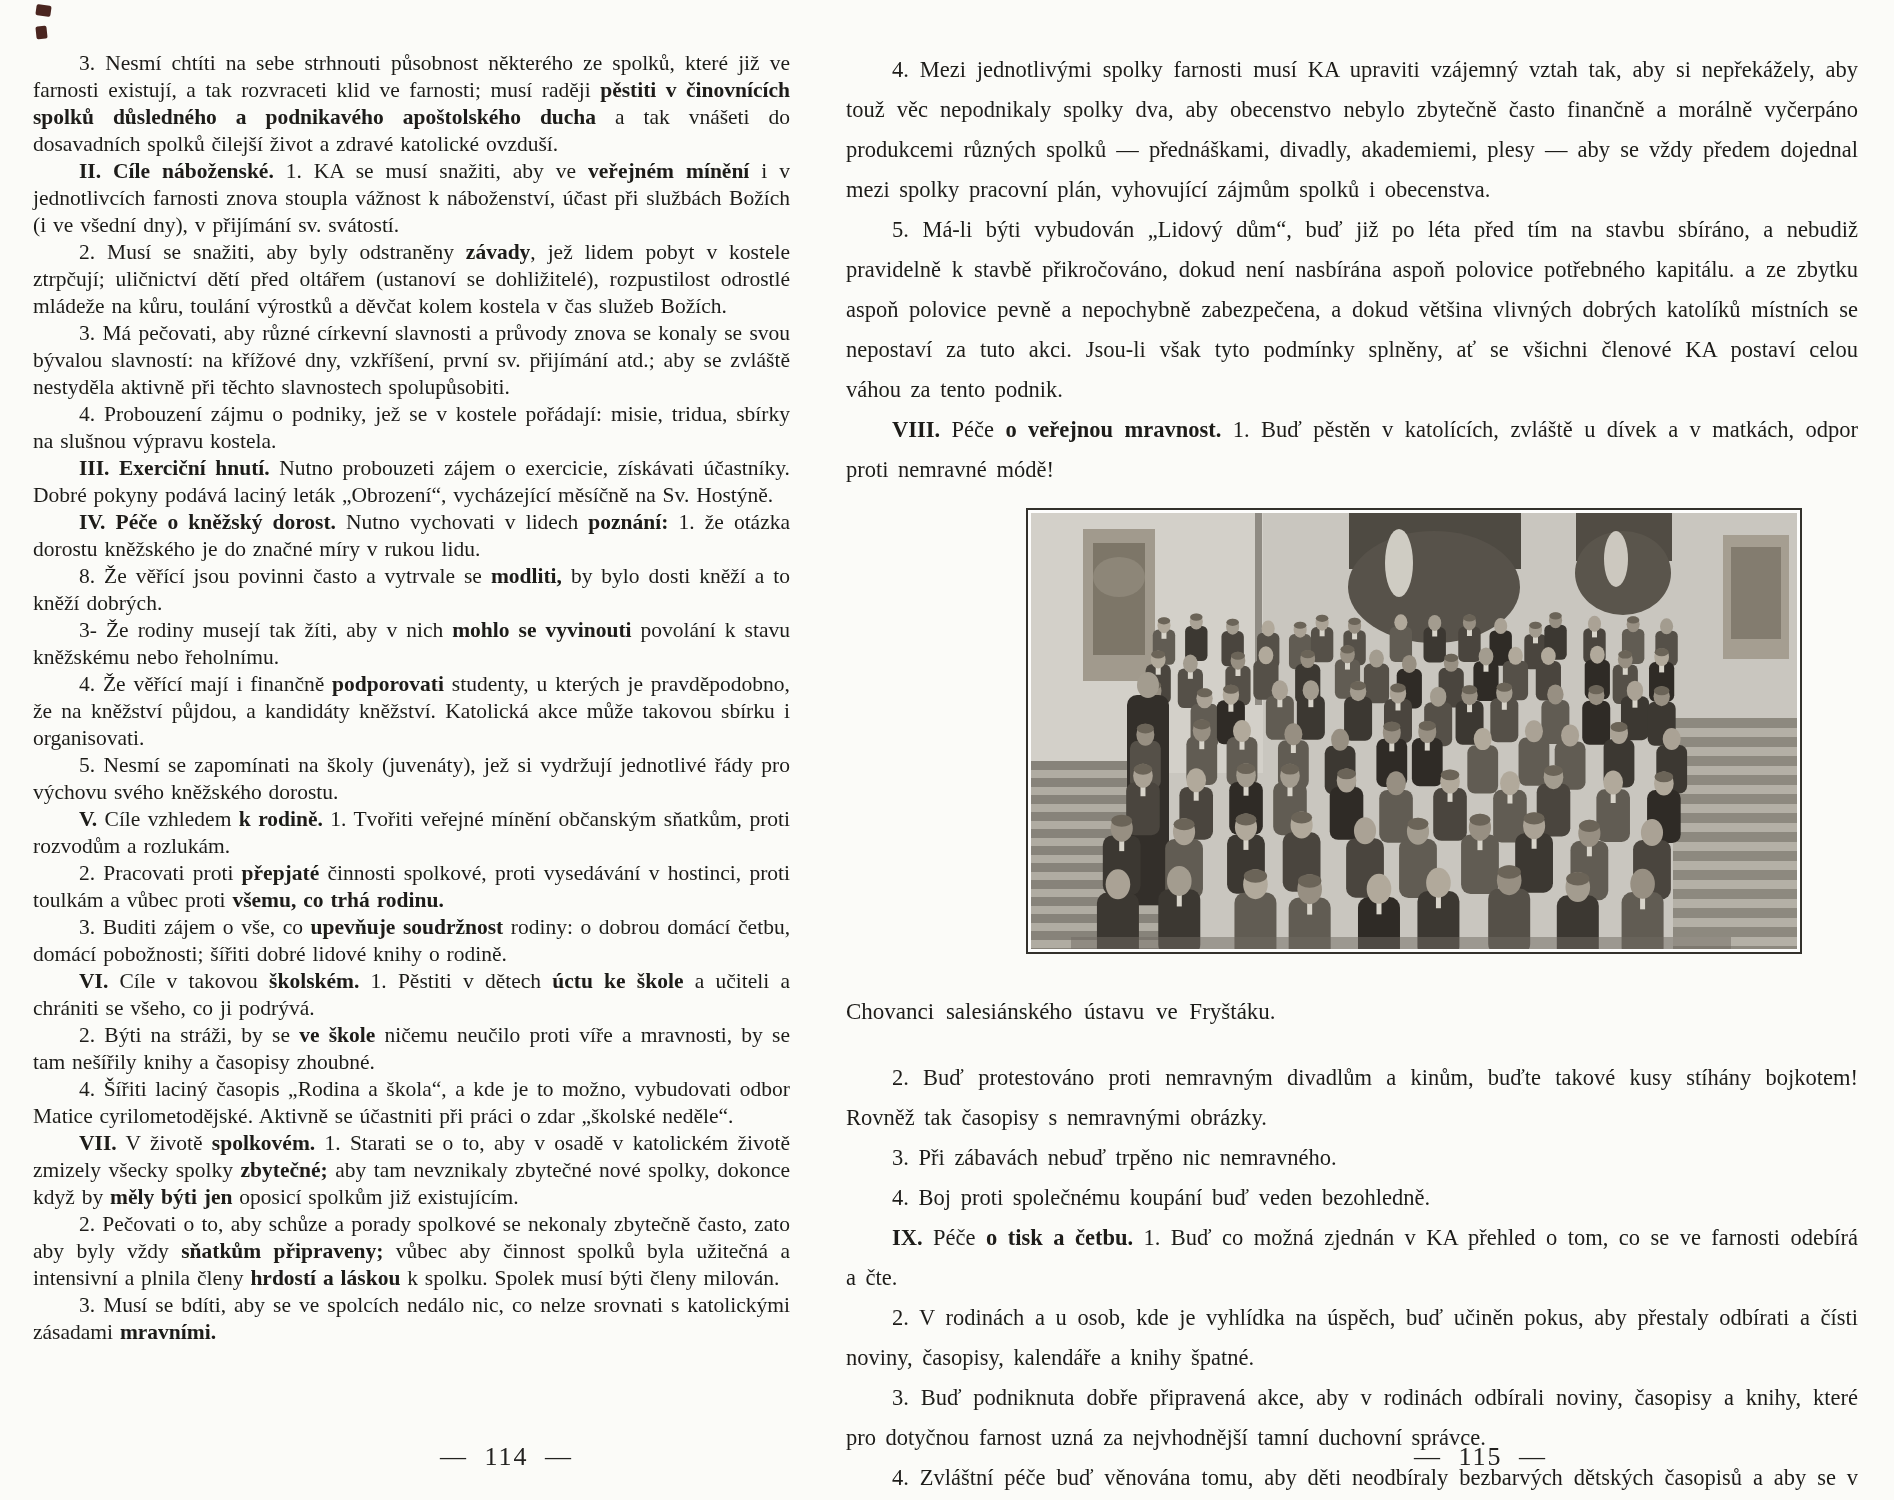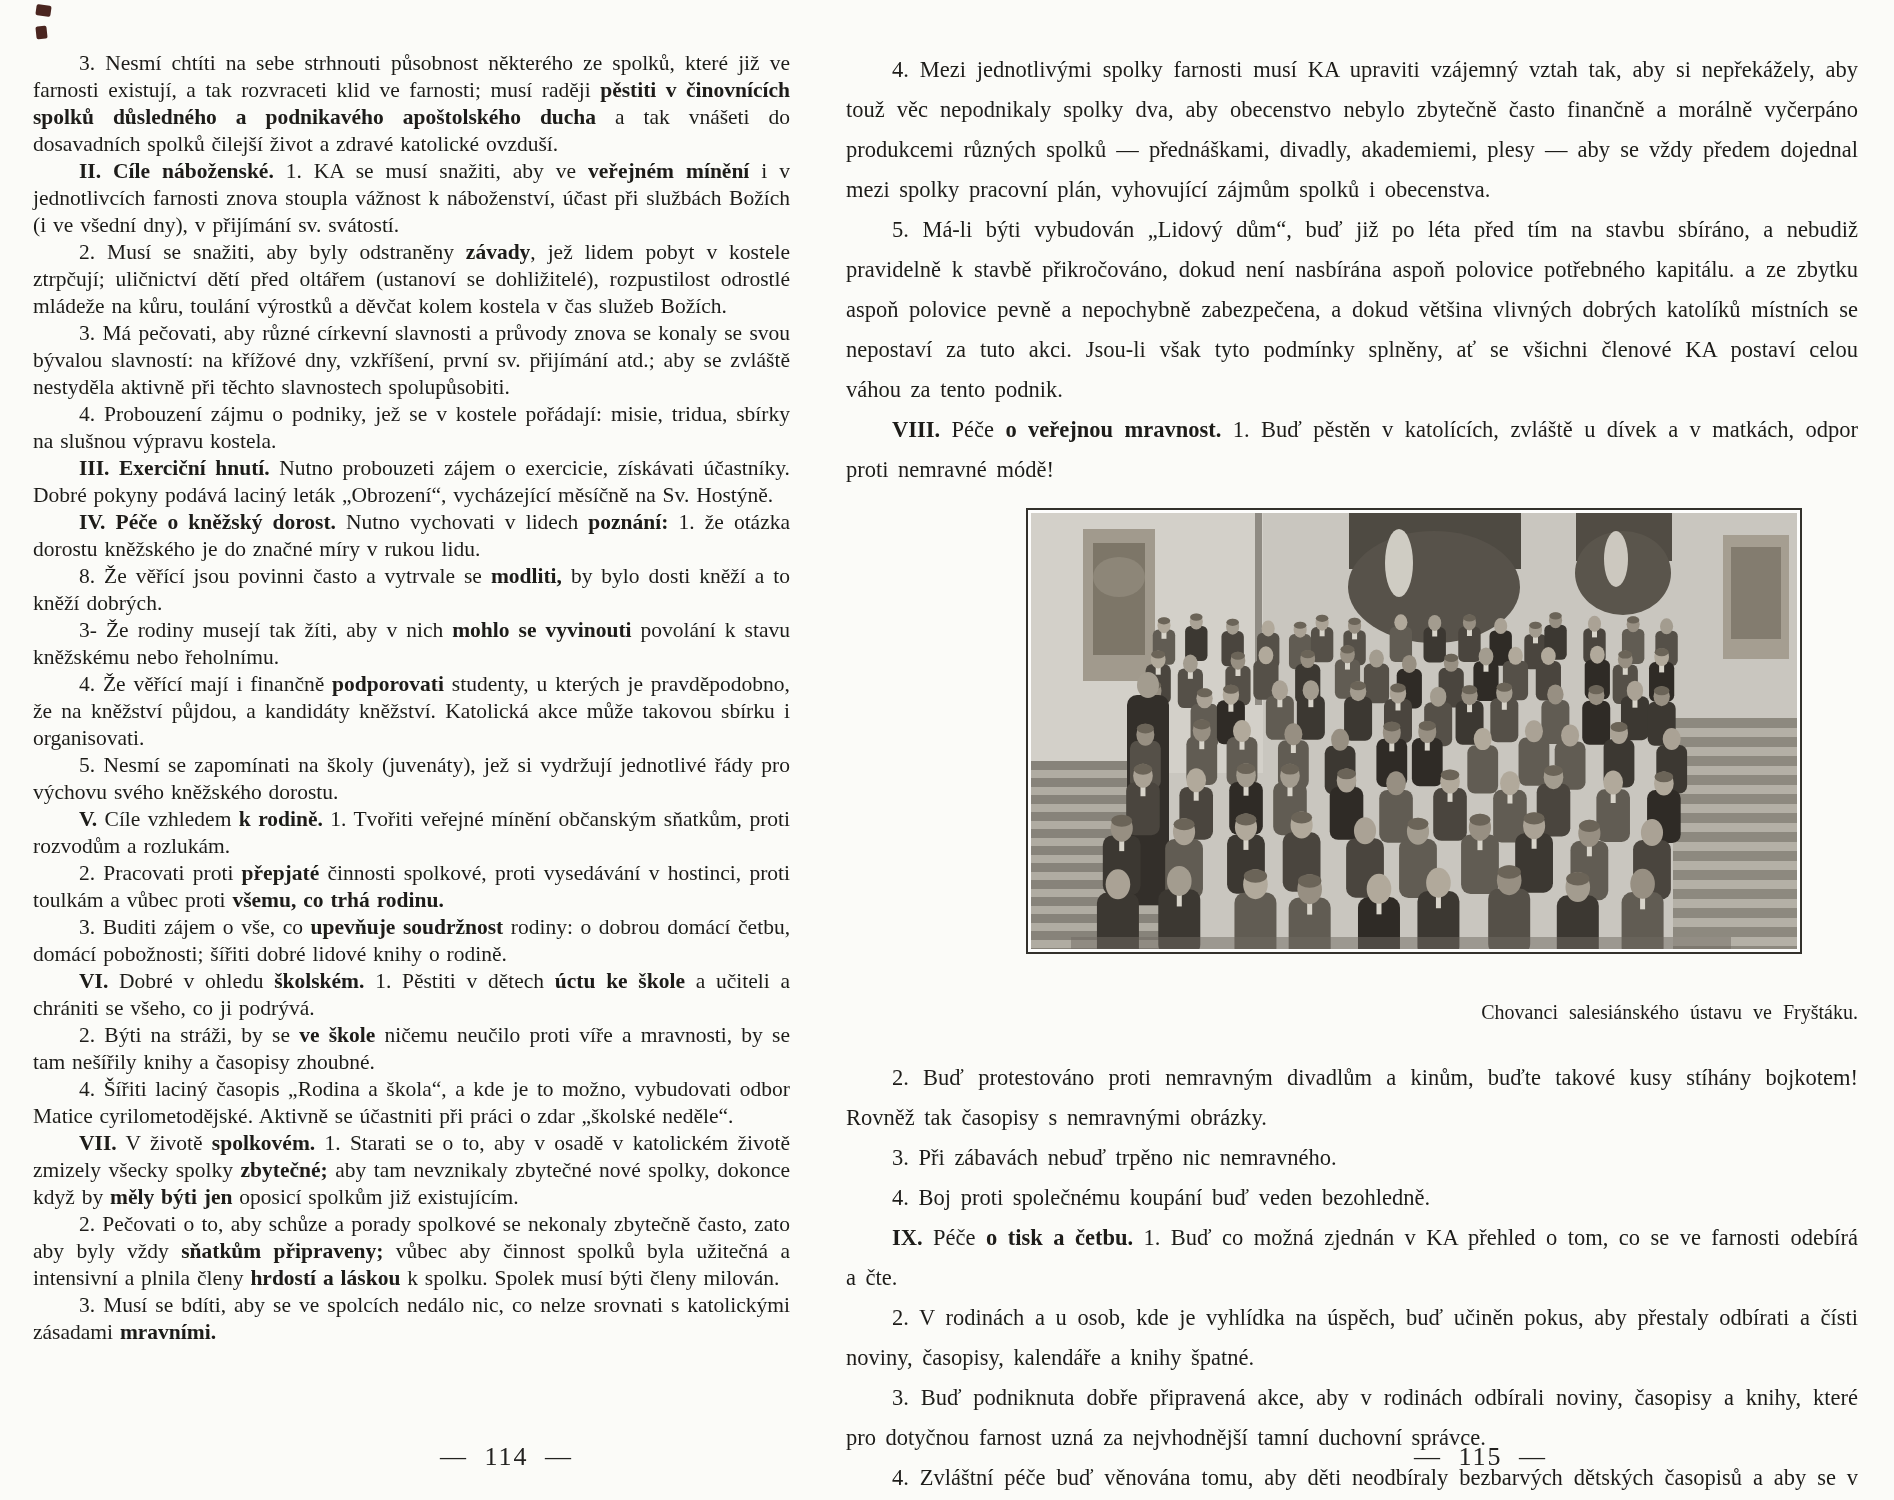--- a/index.html
+++ b/index.html
@@ -19,22 +19,22 @@
   .b{font-weight:bold;}
   .left-col{left:33px;width:757px;font-size:21.5px;line-height:27px;word-spacing:1.5px;}
   .right-col{left:846px;width:1012px;font-size:22.5px;line-height:40px;word-spacing:4px;}
   figure{margin:18px 0 0 0;padding:0;}
   .photo{
     margin-left:180px;width:776px;height:446px;box-sizing:border-box;
     border:2px solid #33312c;background:#fdfdfc;padding:3px;
   }
   .photo svg{display:block;width:100%;height:100%;}
   figcaption{
-    text-align:right;text-indent:0;margin:38px 0 26px 0;
-    font-size:20px;word-spacing:6px;
+    text-align:left;text-indent:0;margin:38px 0 26px 0;
+    font-size:23px;word-spacing:6px;
   }
   .pageno{
     position:absolute;top:1442px;font-size:26px;letter-spacing:2px;
     word-spacing:8px;color:#232220;
   }
   .pageno.p114{left:440px;}
   .pageno.p115{left:1378px;margin-left:36px;}
 </style>
 </head>
 <body>
@@ -52,21 +52,21 @@
       <p><span>4. Probouzení zájmu o podniky, jež se v kostele pořádají: misie, tridua, sbírky na slušnou výpravu kostela.</span></p>
       <p><span class="b">III. Exerciční hnutí. </span><span>Nutno probouzeti zájem o exercicie, získávati účastníky. Dobré pokyny podává laciný leták „Obrození“, vycházející měsíčně na Sv. Hostýně.</span></p>
       <p><span class="b">IV. Péče o kněžský dorost. </span><span>Nutno vychovati v lidech </span><span class="b">poznání:</span><span> 1. že otázka dorostu kněžského je do značné míry v rukou lidu.</span></p>
       <p><span>8. Že věřící jsou povinni často a vytrvale se </span><span class="b">modliti,</span><span> by bylo dosti kněží a to kněží dobrých.</span></p>
       <p><span>3- Že rodiny musejí tak žíti, aby v nich </span><span class="b">mohlo se vyvinouti</span><span> povolání k stavu kněžskému nebo řeholnímu.</span></p>
       <p><span>4. Že věřící mají i finančně </span><span class="b">podporovati</span><span> studenty, u kterých je pravděpodobno, že na kněžství půjdou, a kandidáty kněžství. Katolická akce může takovou sbírku i organisovati.</span></p>
       <p><span>5. Nesmí se zapomínati na školy (juvenáty), jež si vydržují jednotlivé řády pro výchovu svého kněžského dorostu.</span></p>
       <p><span class="b">V.</span><span> Cíle vzhledem </span><span class="b">k rodině.</span><span> 1. Tvořiti veřejné mínění občanským sňatkům, proti rozvodům a rozlukám.</span></p>
       <p><span>2. Pracovati proti </span><span class="b">přepjaté</span><span> činnosti spolkové, proti vysedávání v hostinci, proti toulkám a vůbec proti </span><span class="b">všemu, co trhá rodinu.</span></p>
       <p><span>3. Buditi zájem o vše, co </span><span class="b">upevňuje soudržnost</span><span> rodiny: o dobrou domácí četbu, domácí pobožnosti; šířiti dobré lidové knihy o rodině.</span></p>
-      <p><span class="b">VI.</span><span> Dobré v ohledu </span><span class="b">školském.</span><span> 1. Pěstiti v dětech </span><span class="b">úctu ke škole</span><span> a učiteli a chrániti se všeho, co ji podrývá.</span></p>
+      <p><span class="b">VI.</span><span> Cíle v takovou </span><span class="b">školském.</span><span> 1. Pěstiti v dětech </span><span class="b">úctu ke škole</span><span> a učiteli a chrániti se všeho, co ji podrývá.</span></p>
       <p><span>2. Býti na stráži, by se </span><span class="b">ve škole</span><span> ničemu neučilo proti víře a mravnosti, by se tam nešířily knihy a časopisy zhoubné.</span></p>
       <p><span>4. Šířiti laciný časopis „Rodina a škola“, a kde je to možno, vybudovati odbor Matice cyrilometodějské. Aktivně se účastniti při práci o zdar „školské neděle“.</span></p>
       <p><span class="b">VII.</span><span> V životě </span><span class="b">spolkovém.</span><span> 1. Starati se o to, aby v osadě v katolickém životě zmizely všecky spolky </span><span class="b">zbytečné;</span><span> aby tam nevznikaly zbytečné nové spolky, dokonce když by </span><span class="b">měly býti jen</span><span> oposicí spolkům již existujícím.</span></p>
       <p><span>2. Pečovati o to, aby schůze a porady spolkové se nekonaly zbytečně často, zato aby byly vždy </span><span class="b">sňatkům připraveny;</span><span> vůbec aby činnost spolků byla užitečná a intensivní a plnila členy </span><span class="b">hrdostí a láskou</span><span> k spolku. Spolek musí býti členy milován.</span></p>
       <p><span>3. Musí se bdíti, aby se ve spolcích nedálo nic, co nelze srovnati s katolickými zásadami </span><span class="b">mravními.</span></p>
     </div>
 
   <div class="col right-col">
     <div id="rightTop">
         <p><span>4. Mezi jednotlivými spolky farnosti musí KA upraviti vzájemný vztah tak, aby si nepřekážely, aby touž věc nepodnikaly spolky dva, aby obecenstvo nebylo zbytečně často finančně a morálně vyčerpáno produkcemi různých spolků — přednáškami, divadly, akademiemi, plesy — aby se vždy předem dojednal mezi spolky pracovní plán, vyhovující zájmům spolků i obecenstva.</span></p>

